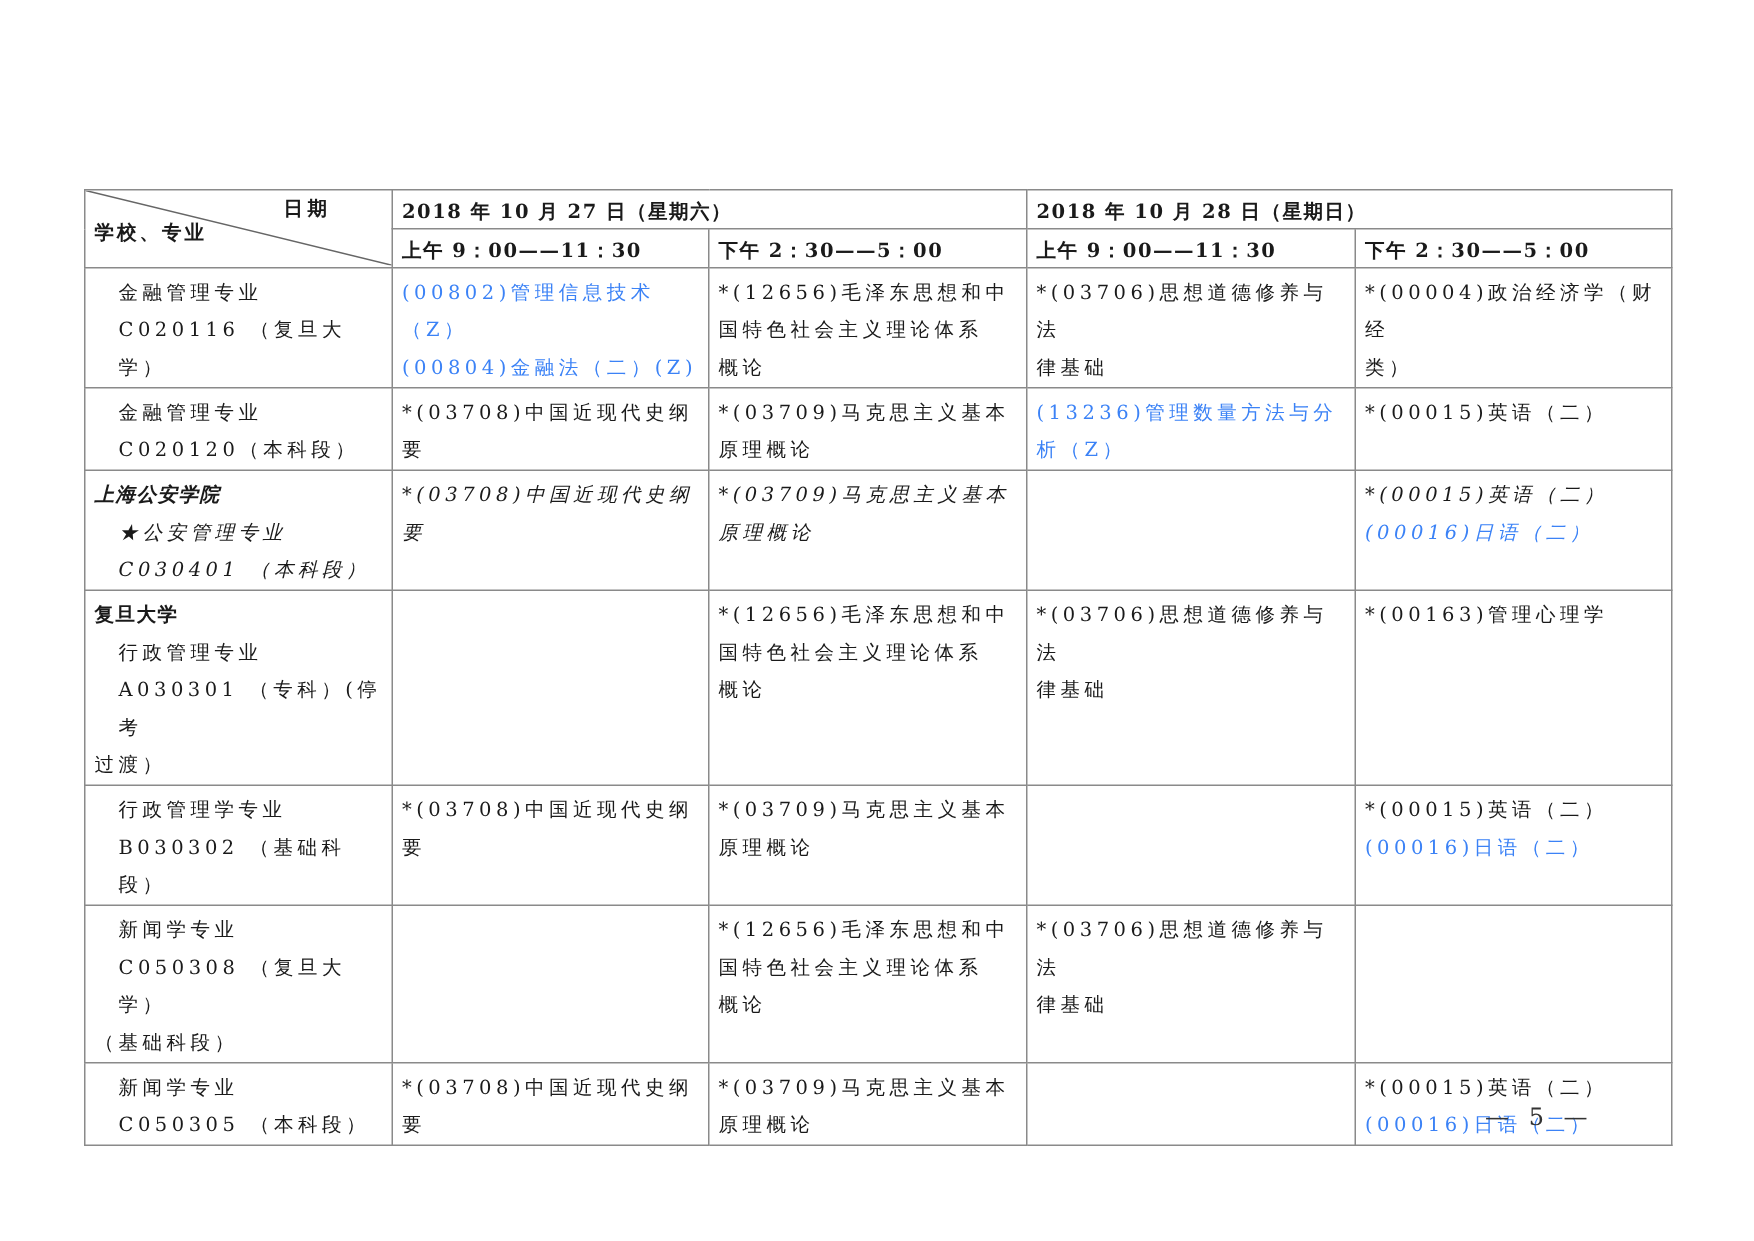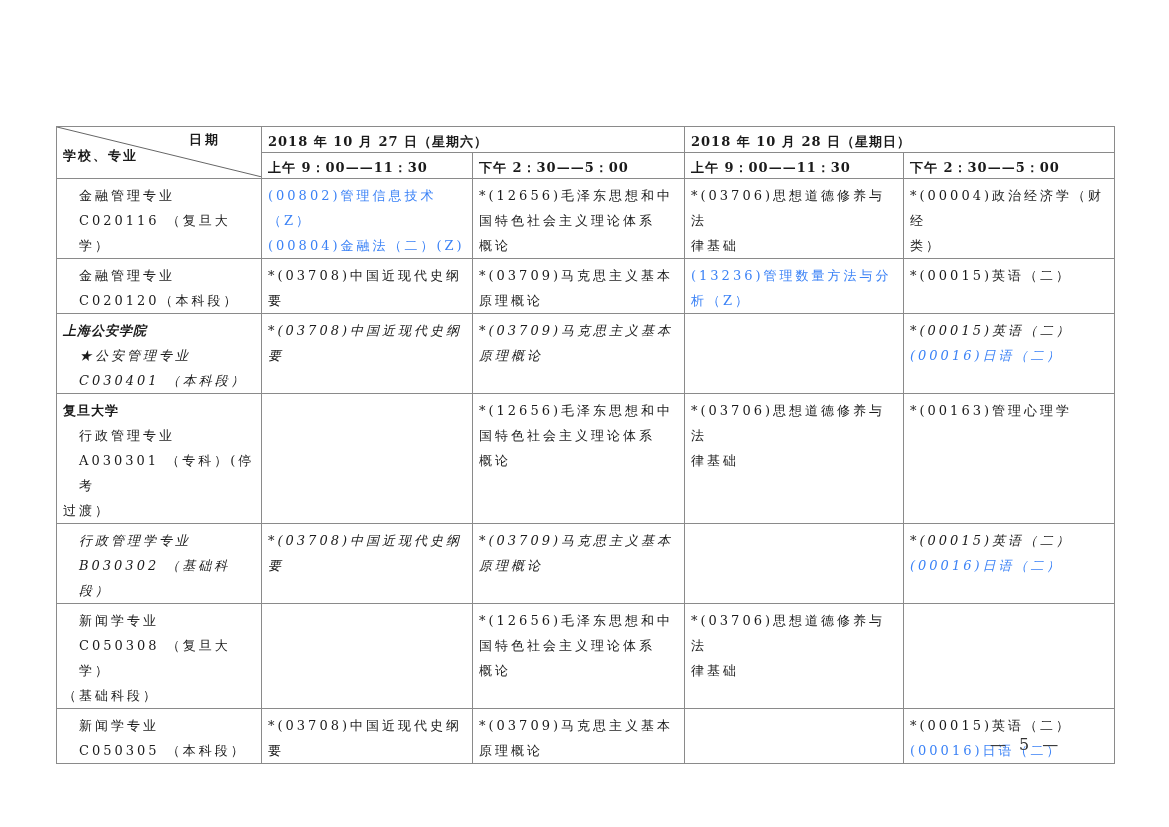--- a/index.html
+++ b/index.html
@@ -131,21 +131,21 @@
           <span class="line">概论</span>
         </td>
         <td>
           <span class="line">*(03706)思想道德修养与法</span>
           <span class="line">律基础</span>
         </td>
         <td>
           <span class="line">*(00163)管理心理学</span>
         </td>
       </tr>
-      <tr style="height: 50px; font-style: italic;">
+      <tr style="height: 50px;">
         <td>
           <span class="ind">行政管理学专业</span>
           <span class="ind">B030302 （基础科段）</span>
         </td>
         <td>
           <span class="line">*(03708)中国近现代史纲</span>
           <span class="line">要</span>
         </td>
         <td>
           <span class="line">*(03709)马克思主义基本</span>

